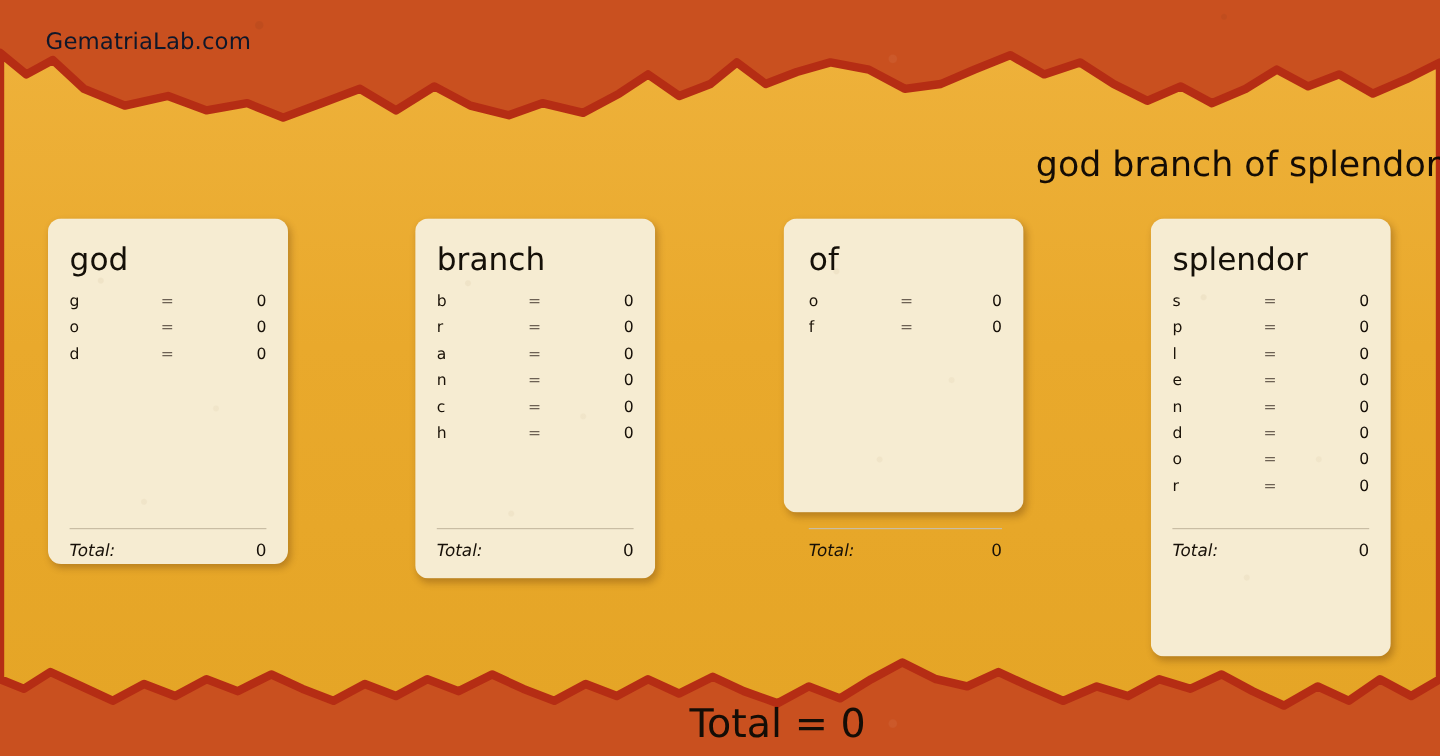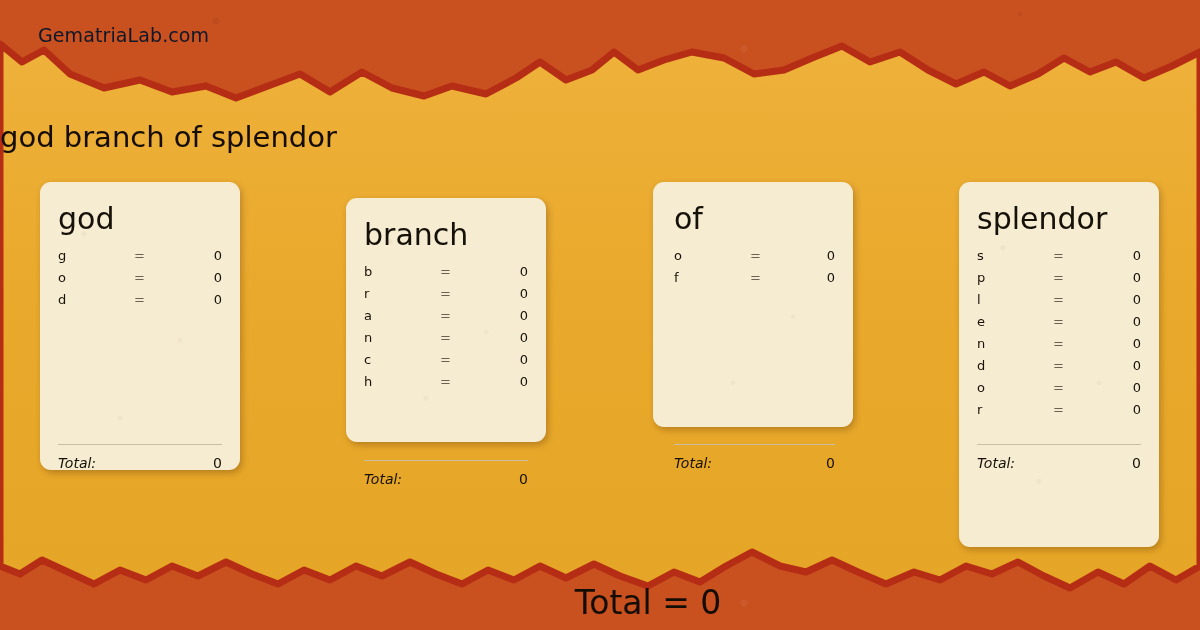--- a/index.html
+++ b/index.html
@@ -74,21 +74,21 @@
     text-align: center;
     font-size: 30px;
     color: #140c05;
     z-index: 5;
   }
   .subtitle {
     position: absolute;
     left: 0;
     top: 120px;
     width: 1200px;
-    text-align: left;
+    text-align: right;
     font-size: 29px;
     color: #140c05;
     z-index: 5;
   }
 
   
   #cards {
     position: absolute;
     left: 0;
     top: 182px;
@@ -104,21 +104,21 @@
       radial-gradient(circle at 22% 18%, rgba(170,140,90,0.09) 0 2px, transparent 3px),
       radial-gradient(circle at 70% 55%, rgba(170,140,90,0.07) 0 2px, transparent 3px),
       radial-gradient(circle at 40% 82%, rgba(170,140,90,0.08) 0 2px, transparent 3px),
       #f6ecd2;
     border-radius: 11px;
     box-shadow: 2px 3px 6px rgba(80,40,10,0.30);
     padding: 18px 18px 0 18px;
     box-sizing: border-box;
   }
   .card-title {
-    font-size: 30px;
+    font-size: 26px;
     color: #151008;
     margin: 4px 0 14px 0;
     line-height: 1;
   }
   .rows { width: 100%; }
   .row {
     display: flex;
     align-items: baseline;
     height: 22px;
     font-size: 13px;
@@ -205,21 +205,21 @@
             <span class="val">0</span>
           </div>
         </div>
         <div style="height: 130px;"></div>
         <div class="divider"></div>
         <div class="total-row">
           <span class="t-label">Total:</span>
           <span class="t-val">0</span>
         </div>
       </div>
-      <div class="card" style="left: 346px; height: 244px; margin-top: 16px;">
+      <div class="card" style="left: 346px; height: 300px;">
         <div class="card-title">branch</div>
         <div class="rows">
           <div class="row">
             <span class="letter">b</span>
             <span class="eq">=</span>
             <span class="val">0</span>
           </div>
           <div class="row">
             <span class="letter">r</span>
             <span class="eq">=</span>

